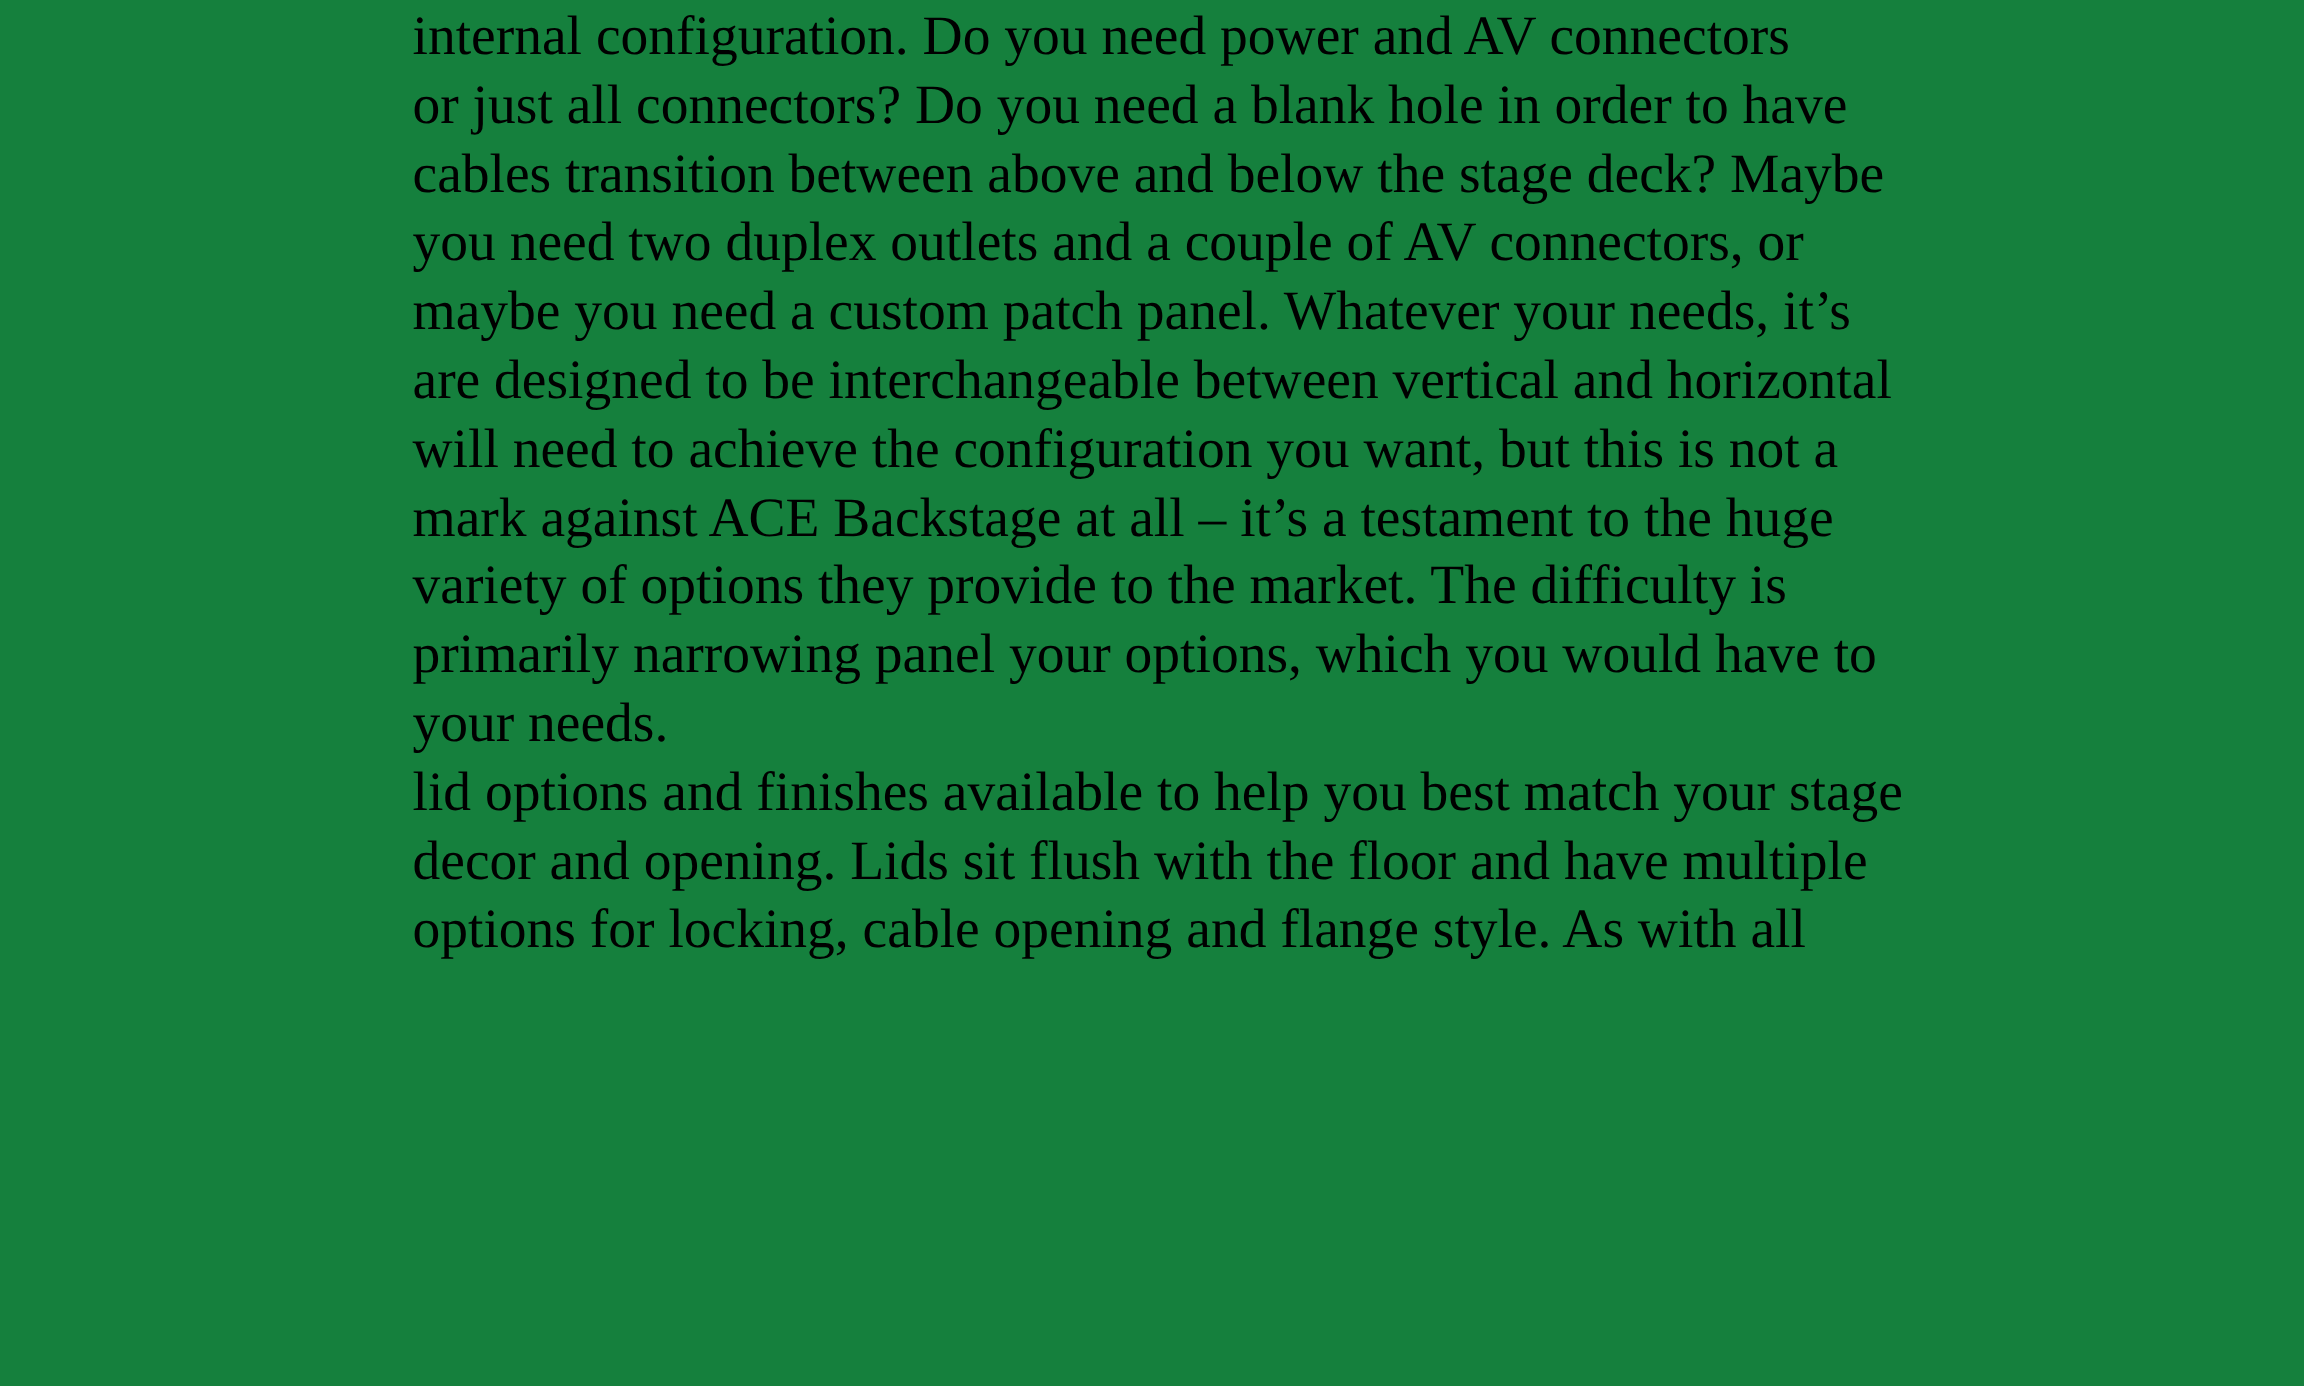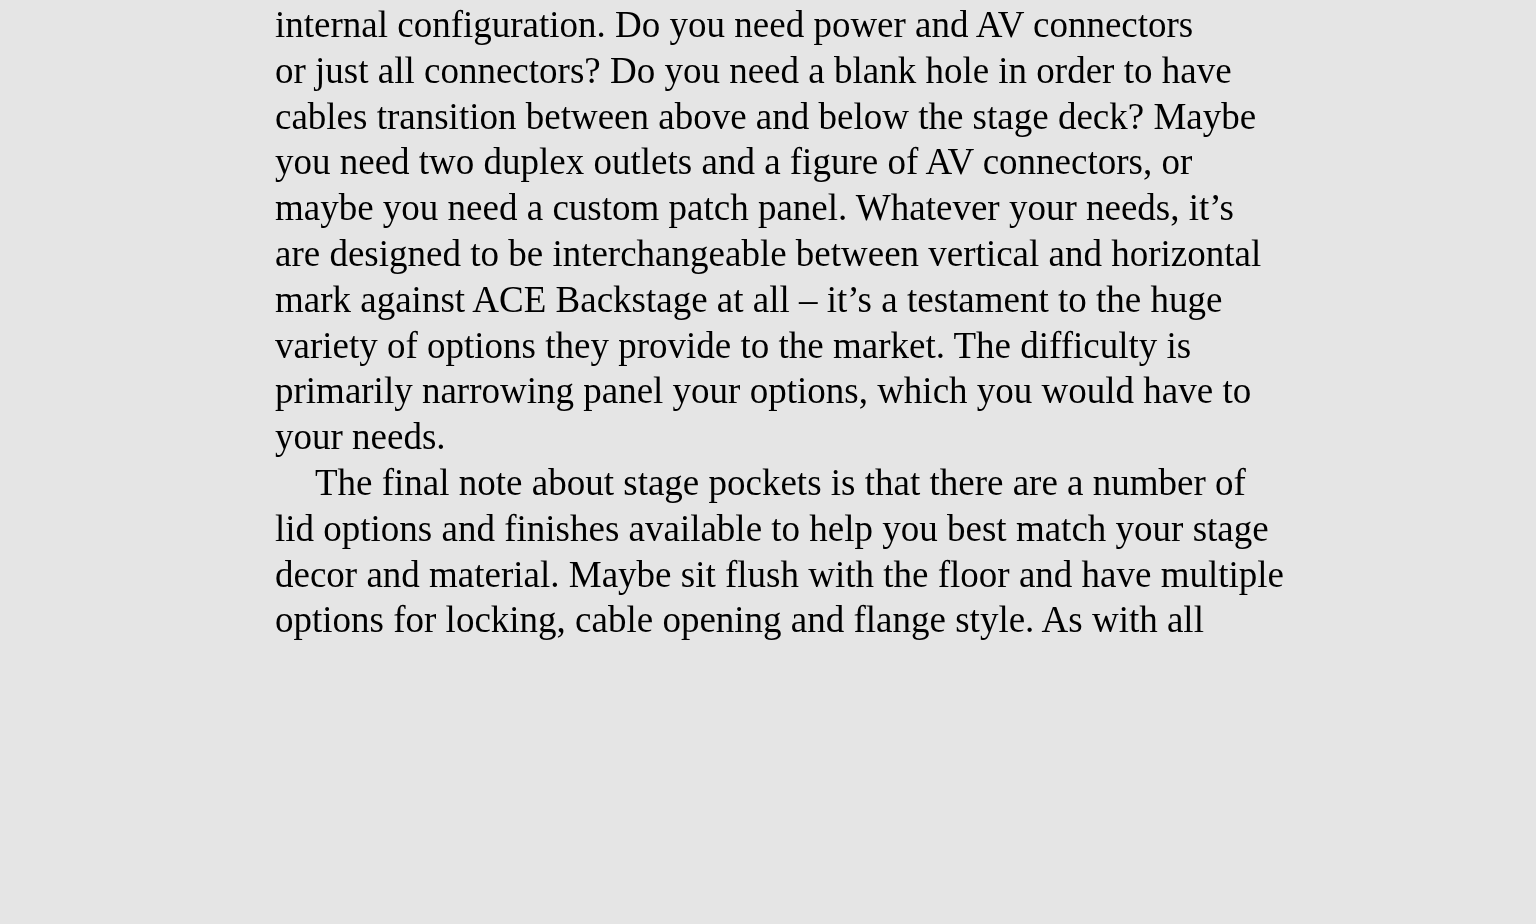--- a/index.html
+++ b/index.html
@@ -12,21 +12,21 @@
     background: #ffffff;
     overflow: hidden;
     position: relative;
   }
   .page {
     position: absolute;
     left: 0;
     top: 0;
     width: 1536px;
     height: 924px;
-    background: #e5e5e5;
+    background: #15803d;
   }
   .text-block {
     position: absolute;
     left: 275px;
     top: 2px;
     width: 1080px;
     color: #000000;
     font-family: "Liberation Serif", "DejaVu Serif", serif;
     font-size: 37px;
     line-height: 45.8px;
@@ -41,25 +41,25 @@
   }
 </style>
 </head>
 <body>
 
 <div class="page">
   <div class="text-block">
     <div class="text-line">internal configuration. Do you need power and AV connectors</div>
     <div class="text-line">or just all connectors? Do you need a blank hole in order to have</div>
     <div class="text-line">cables transition between above and below the stage deck? Maybe</div>
-    <div class="text-line">you need two duplex outlets and a figure of AV connectors, or</div>
+    <div class="text-line">you need two duplex outlets and a couple of AV connectors, or</div>
     <div class="text-line">maybe you need a custom patch panel. Whatever your needs, it’s</div>
     <div class="text-line">are designed to be interchangeable between vertical and horizontal</div>
+    <div class="text-line">will need to achieve the configuration you want, but this is not a</div>
     <div class="text-line">mark against ACE Backstage at all – it’s a testament to the huge</div>
     <div class="text-line">variety of options they provide to the market. The difficulty is</div>
     <div class="text-line">primarily narrowing panel your options, which you would have to</div>
     <div class="text-line">your needs.</div>
-    <div class="text-line indent">The final note about stage pockets is that there are a number of</div>
     <div class="text-line">lid options and finishes available to help you best match your stage</div>
-    <div class="text-line">decor and material. Maybe sit flush with the floor and have multiple</div>
+    <div class="text-line">decor and opening. Lids sit flush with the floor and have multiple</div>
     <div class="text-line">options for locking, cable opening and flange style. As with all</div>
   </div>
 </div>
 
 </body></html>

